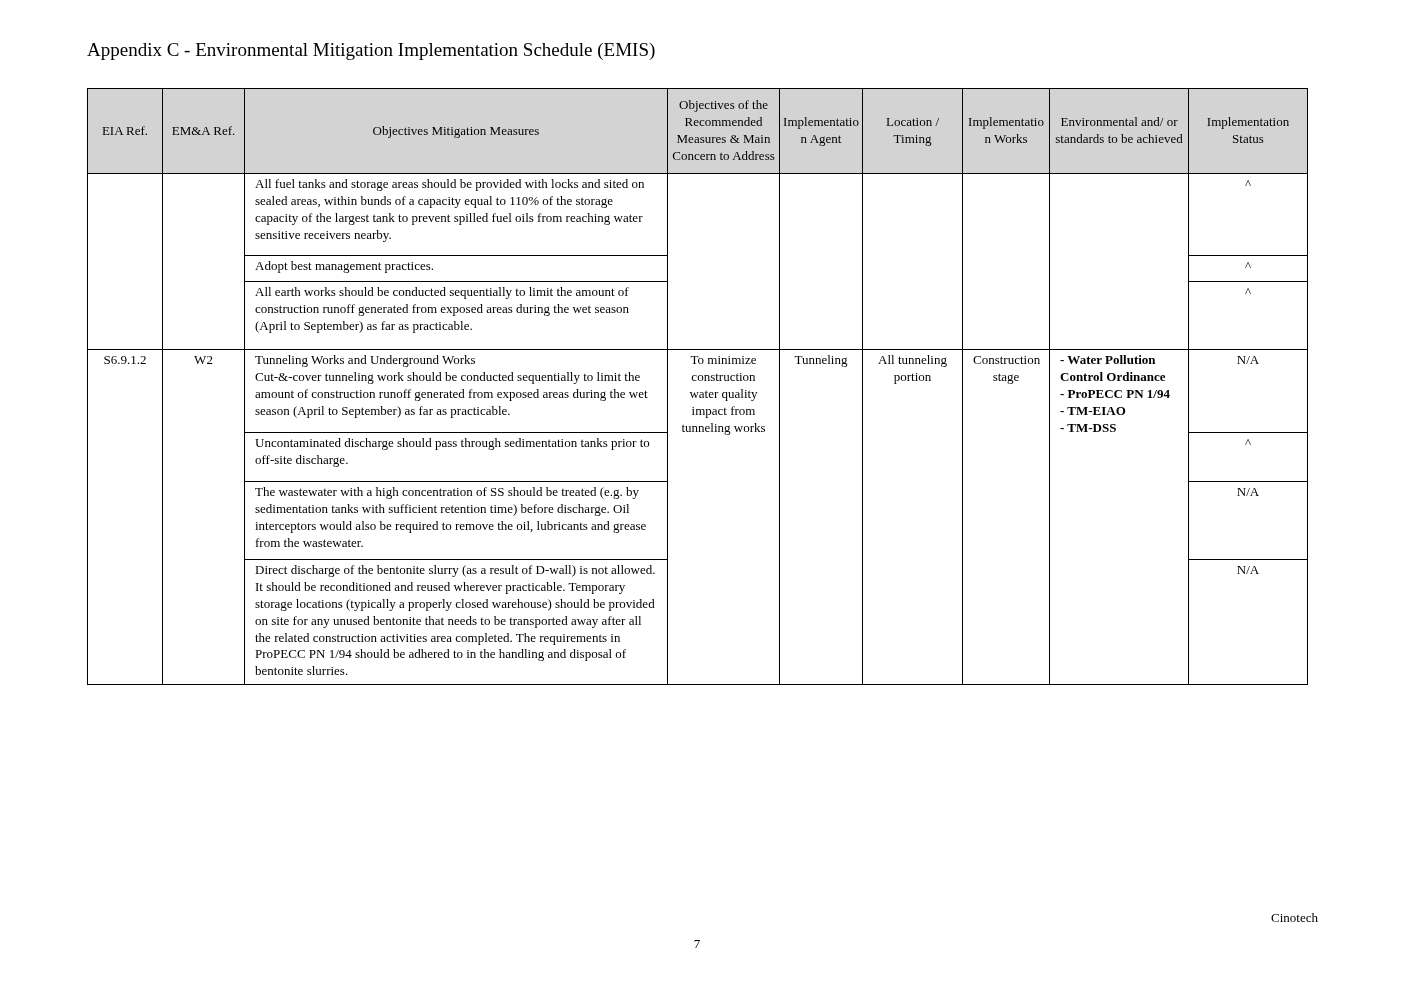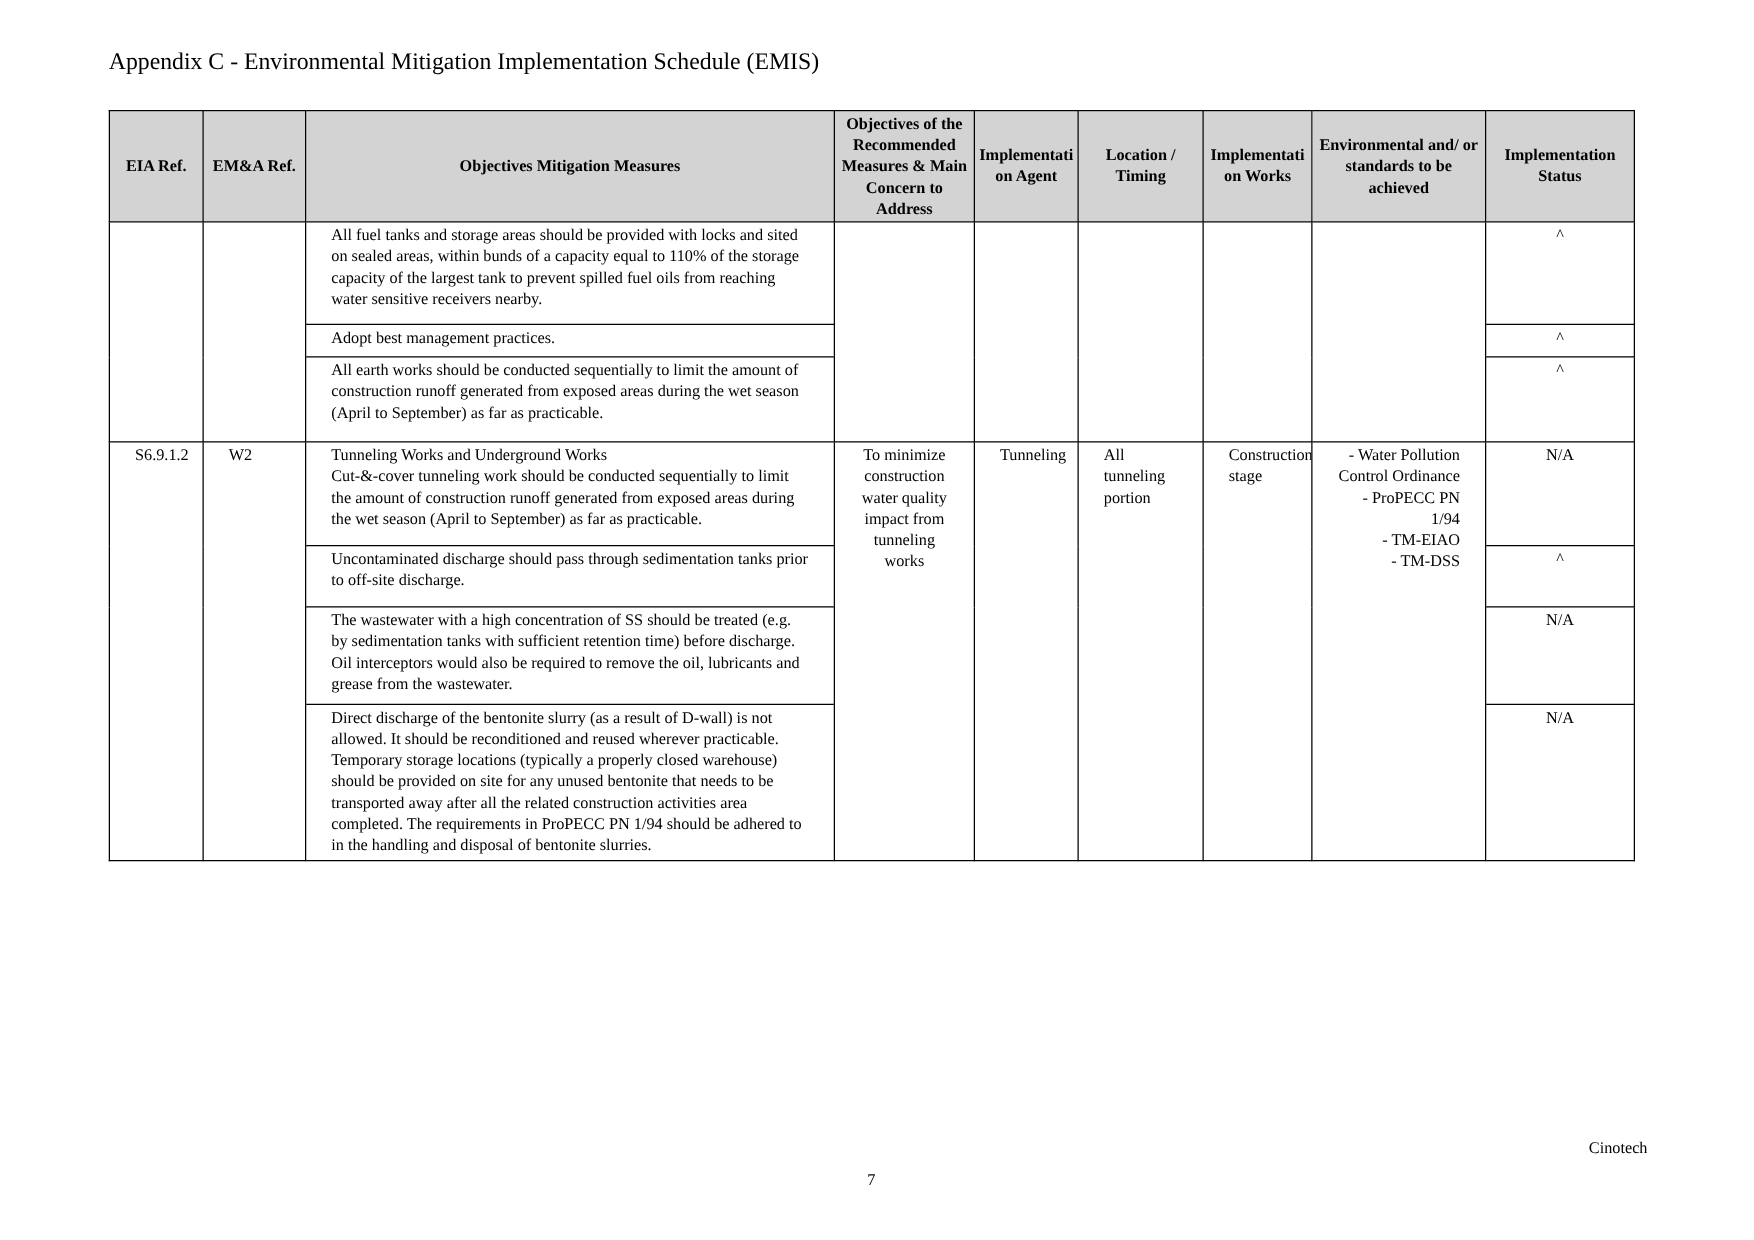--- a/index.html
+++ b/index.html
@@ -24,37 +24,37 @@
     top: 88px;
     width: 1220px;
     border-collapse: collapse;
     table-layout: fixed;
   }
   table.emis th, table.emis td {
     border: 1px solid #000;
     font-size: 13px;
     line-height: 1.3;
     vertical-align: top;
-    padding: 2px 20px;
+    padding: 2px 10px;
     overflow: hidden;
   }
   table.emis thead th {
     background: var(--header-bg, #d3d3d3);
-    font-weight: bold;
+    font-weight: normal;
     text-align: center;
     vertical-align: middle;
     padding: 2px 3px;
     overflow-wrap: break-word;
     word-break: break-word;
   }
-  td.center { }
+  td.center { text-align: center; }
   td.status { text-align: center; }
   td.measure { text-align: left; }
   td.objectives { text-align: center; }
-  td.requirements { text-align: right; white-space: pre-line; }
+  td.requirements { text-align: left; white-space: pre-line; font-weight: bold; }
   .measure-heading { }
   .footer-page {
     position: absolute;
     top: 936px;
     left: 87px;
     width: 1220px;
     text-align: center;
     font-size: 13px;
   }
   .footer-brand {

